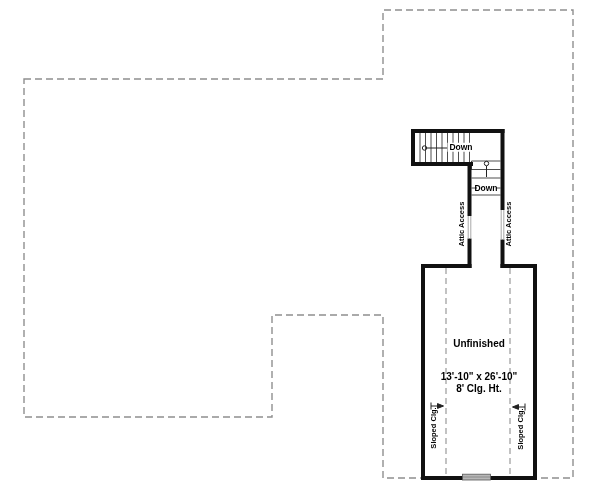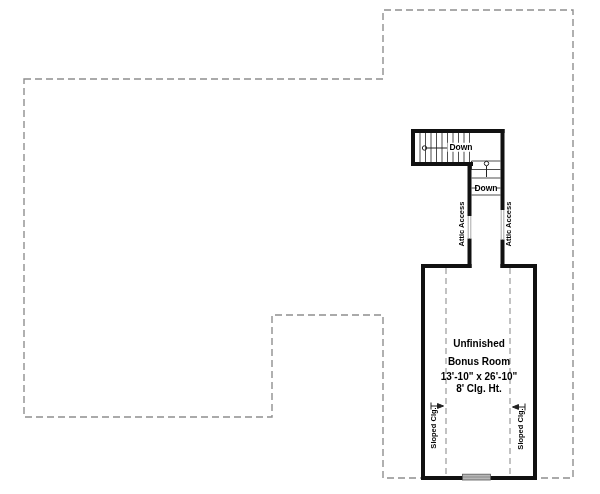--- a/index.html
+++ b/index.html
@@ -105,21 +105,20 @@
   <div class="lbl small halo" style="left:461px; top:147px;">Down</div>
 
   <div class="lbl small" style="left:486px; top:188px;">Down</div>
 
   <div class="lbl tiny vert" style="left:462px; top:224px;">Attic Access</div>
 
   <div class="lbl tiny vert" style="left:509px; top:224px;">Attic Access</div>
 
   <div class="lbl big" style="left:479px; top:344px;">Unfinished</div>
 
-  <div class="lbl big" style="left:479px; top:362px;">Bonus Room</div>
 
   <div class="lbl med" style="left:479px; top:377px;">13'-10" x 26'-10"</div>
 
   <div class="lbl med" style="left:479px; top:389px;text-align:right;">8' Clg. Ht.</div>
 
   <div class="lbl tiny vert" style="left:434px; top:428px;">Sloped Clg.</div>
 
   <div class="lbl tiny vert" style="left:521px; top:429px;">Sloped Clg.</div>
 
 </div>

